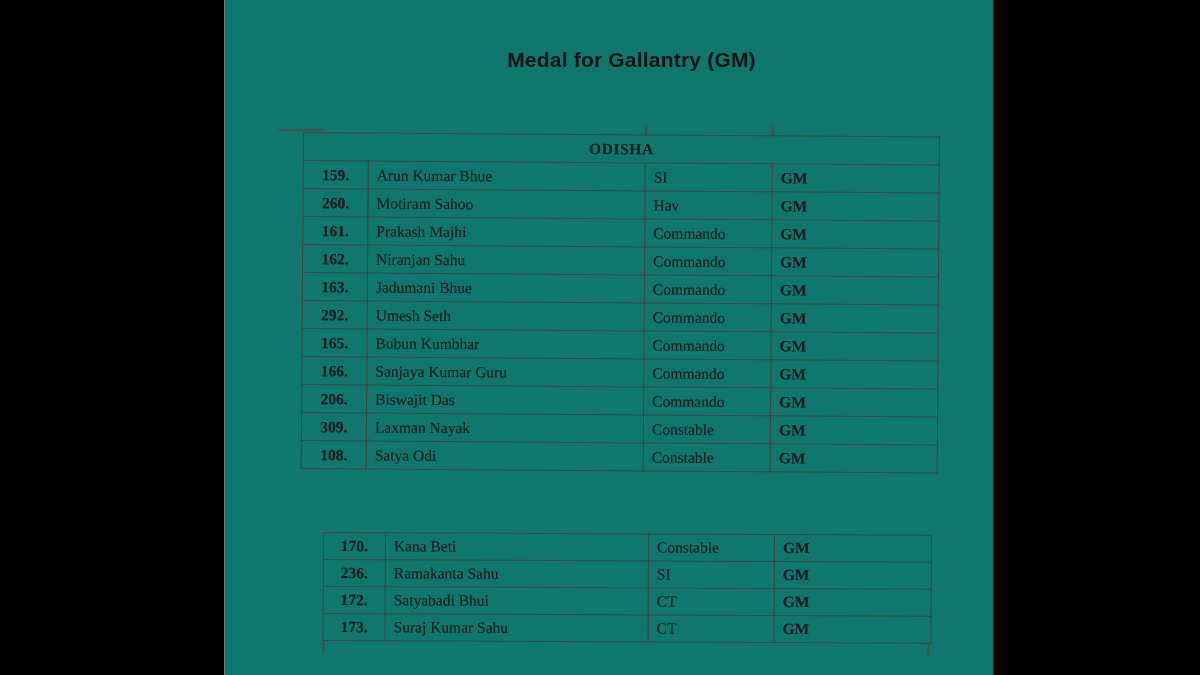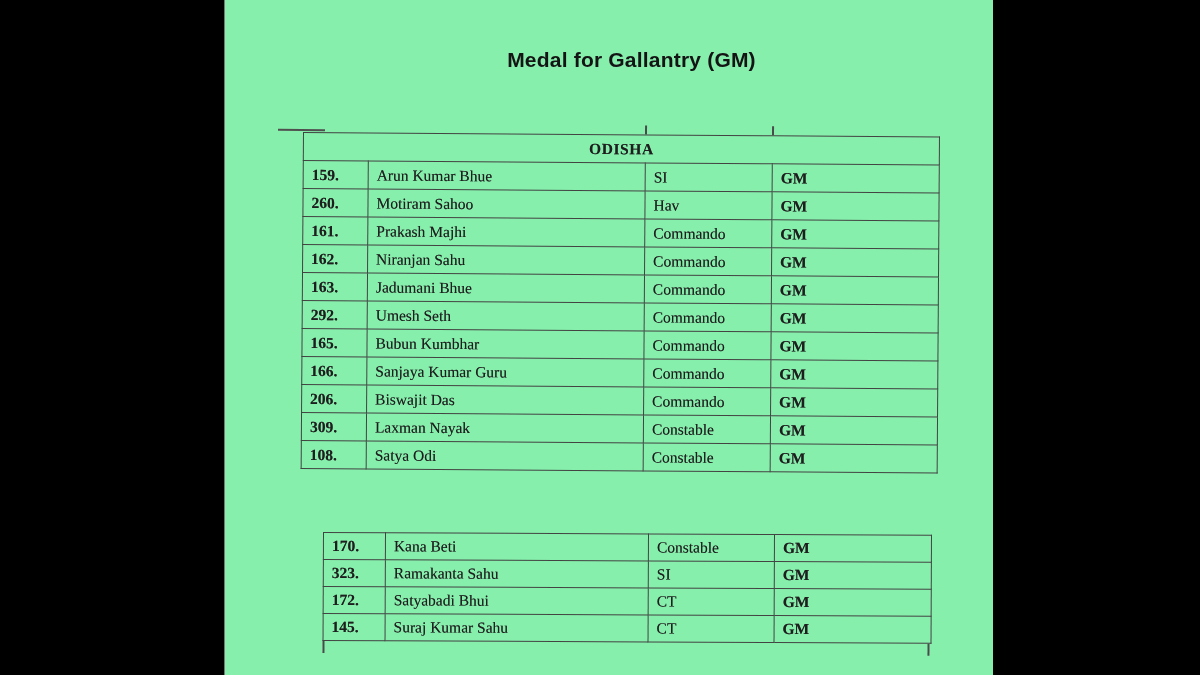--- a/index.html
+++ b/index.html
@@ -7,21 +7,21 @@
     width:1200px; height:675px; position:relative;
     background:#000; overflow:hidden;
     font-family:"Liberation Serif", serif;
   }
   .letterbox { position:absolute; top:0; height:675px; background:#000; }
   .letterbox.left  { left:0; width:224px; }
   .letterbox.right { left:993px; width:207px; }
 
   .page {
     position:absolute; left:224px; top:0; width:769px; height:675px;
-    background:#86efac;
+    background:#0f766e;
     box-shadow: inset 1px 0 0 #777;
   }
 
   .doc-title {
     position:absolute; top:48px; left:23px; width:100%;
     text-align:center;
     font-family:"Liberation Sans", sans-serif;
     font-weight:bold; font-size:21px; color:#141414;
     letter-spacing:0.2px;
   }
@@ -40,21 +40,21 @@
     font-size:15.5px; color:#1e1e1e;
     height:27px; overflow:hidden; white-space:nowrap;
     text-shadow:0 0 0.6px rgba(45,45,45,0.65);
   }
   .tblwrap2 table.awards td { height:26px; }
 
   td.region {
     height:45px; text-align:center;
     font-weight:bold; font-size:16.5px; letter-spacing:0.6px;
   }
-  td.num   { text-align:left; font-weight:bold; padding-right:9px; }
+  td.num   { text-align:center; font-weight:bold; padding-right:9px; }
   td.award { font-weight:bold; font-size:16px; }
 
   
   .stub {
     position:absolute; width:1.6px; background:#4a4a4a;
   }
   .stub.top    { top:-9px; height:9px; }
   .stub.bottom { bottom:-12px; height:12px; }
   .overshoot {
     position:absolute; left:-25px; top:-3px; width:47px; height:2px;
@@ -167,33 +167,33 @@
           <col style="width:157px">
         </colgroup>
       <tbody>
           <tr>
             <td class="num">170.</td>
             <td class="name">Kana Beti</td>
             <td class="rank">Constable</td>
             <td class="award">GM</td>
           </tr>
           <tr>
-            <td class="num">323.</td>
+            <td class="num">236.</td>
             <td class="name">Ramakanta Sahu</td>
             <td class="rank">SI</td>
             <td class="award">GM</td>
           </tr>
           <tr>
             <td class="num">172.</td>
             <td class="name">Satyabadi Bhui</td>
             <td class="rank">CT</td>
             <td class="award">GM</td>
           </tr>
           <tr>
-            <td class="num">145.</td>
+            <td class="num">173.</td>
             <td class="name">Suraj Kumar Sahu</td>
             <td class="rank">CT</td>
             <td class="award">GM</td>
           </tr>
         </tbody>
     </table>
     <div class="stub bottom" style="left:0px"></div>
     <div class="stub bottom" style="left:605px"></div>
   </div>
 

